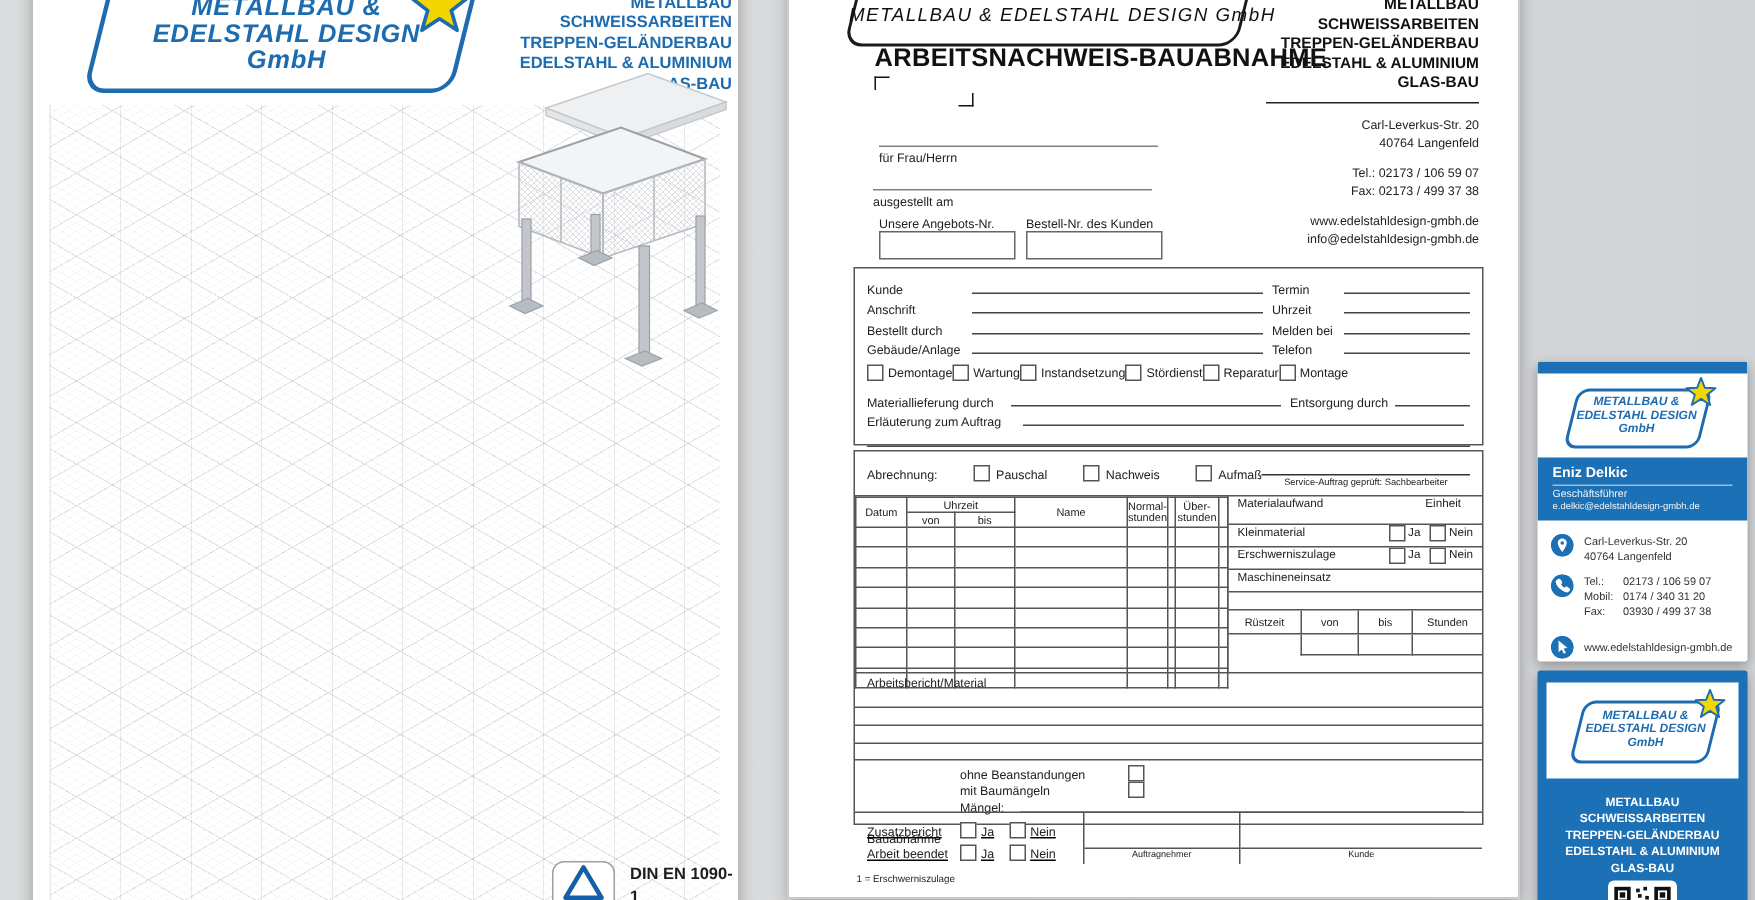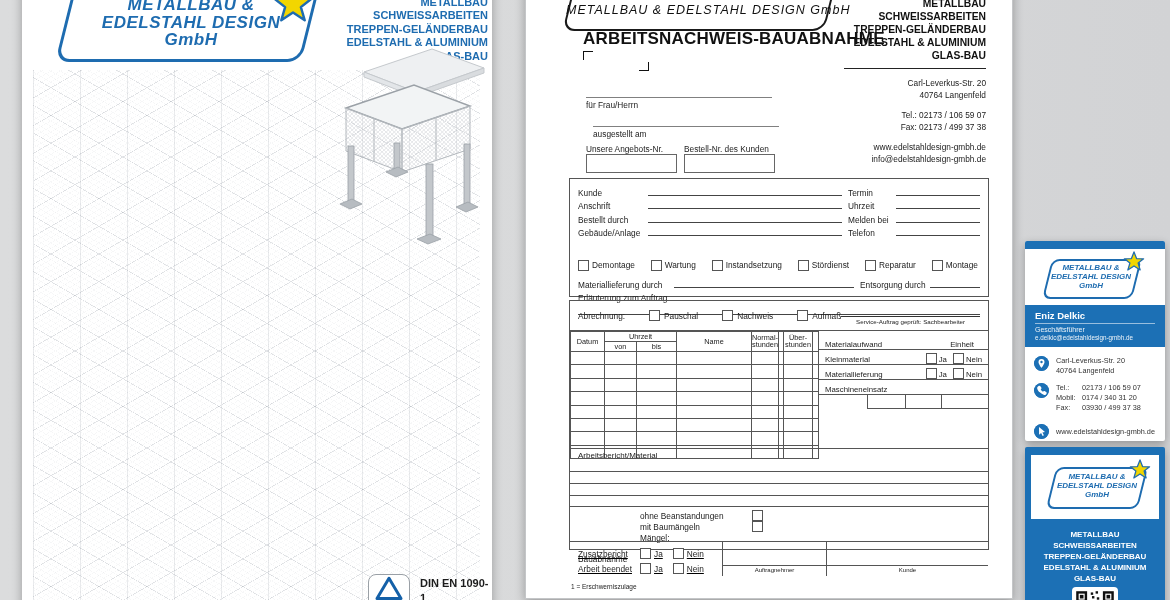--- a/index.html
+++ b/index.html
@@ -31,56 +31,56 @@
   #formsheet{left:525px;top:-28px;width:486px;height:625px;border:1px solid #c4c6c8;box-sizing:content-box;}
   #f-logo-box{left:44px;top:-4px;width:258px;height:58px;border:2.5px solid #1a1a1a;border-radius:12px;}
   #f-logo-text{position:absolute;left:40px;top:30px;width:280px;text-align:center;color:#111;
     font-style:italic;font-size:12.5px;letter-spacing:1px;white-space:nowrap;}
   #f-title{position:absolute;left:57px;top:56px;font-size:17px;font-weight:800;color:#111;letter-spacing:.2px;}
   .crop{position:absolute;width:9px;height:8px;}
   #crop-tl{left:57px;top:78px;border-left:1.5px solid #111;border-top:1.5px solid #111;}
   #crop-br{left:113px;top:89px;border-right:1.5px solid #111;border-bottom:1.5px solid #111;}
   .fld{position:absolute;border-top:1px solid #808080;font-size:8.3px;color:#222;padding-top:2px;}
   #fld-recipient{left:60px;top:124px;width:186px;}
-  #fld-issued{left:67px;top:153px;width:186px;}
+  #fld-issued{left:56px;top:153px;width:186px;}
   .boxlbl{position:absolute;font-size:8.3px;color:#222;}
   .inpbox{position:absolute;width:89px;height:17px;border:1px solid #666;background:#fff;}
   #rightcol{position:absolute;left:318px;top:24px;width:142px;text-align:right;color:#111;}
   #rightcol .fsvc{font-size:10.3px;font-weight:700;line-height:13px;}
   #rc-divider{margin-top:6px;border-top:1.6px solid #222;}
   .rc-block{margin-top:9px;font-size:8.3px;line-height:11.5px;color:#222;}
   
   #box1{position:absolute;left:43px;top:205px;width:420px;height:119px;border:1px solid #555;
     box-sizing:border-box;padding:5px 8px 0;}
   .irow{display:flex;align-items:flex-end;height:13.5px;font-size:8.3px;color:#222;}
   .ilab{width:66px;flex:none;}
   .wline{flex:1;border-bottom:1px solid #444;margin:0 4px 2px;height:10px;}
   .irlab{width:44px;flex:none;padding-left:2px;}
   .wline2{width:84px;flex:none;border-bottom:1px solid #444;margin:0 0 2px 4px;height:10px;}
-  #jobs{display:flex;align-items:center;justify-content:space-between;height:16px;margin-top:19px;padding-right:2px;}
+  #jobs{display:flex;align-items:center;height:16px;margin-top:2px;padding-right:2px;}
   .job{display:flex;align-items:center;gap:3px;font-size:8.3px;color:#222;}
   .cb{width:9px;height:9px;border:1px solid #555;background:#fff;flex:none;display:inline-block;}
   .fullline{border-bottom:1px solid #444;height:11px;}
   
   #box2{position:absolute;left:43px;top:327px;width:420px;height:250px;border:1px solid #555;
     box-sizing:border-box;display:flex;flex-direction:column;}
   #billing{height:30px;flex:none;display:flex;align-items:center;padding:0 8px;font-size:8.3px;
     color:#222;border-bottom:1px solid #555;box-sizing:border-box;}
   .bopt{display:flex;align-items:center;gap:4px;margin-left:24px;}
   #sigblock{margin-left:auto;width:158px;font-size:6.2px;text-align:center;color:#222;}
   #sigblock .sline{border-bottom:1px solid #333;height:9px;margin-bottom:1px;}
   #tsection{position:relative;height:117px;flex:none;}
   #ttable{border-collapse:collapse;table-layout:fixed;width:248px;}
   #ttable th,#ttable td{border:1px solid #555;padding:0;font-weight:normal;font-size:7.3px;color:#222;text-align:center;}
   #ttable thead tr:first-child th{height:8px;}
   #ttable thead tr:last-child th{height:9px;}
   #ttable tbody td{height:12.4px;}
   .small2{font-size:6.3px;line-height:6.8px;}
   #mpanel{position:absolute;left:248px;top:0;right:0;bottom:0;border-left:1px solid #555;}
-  .mrow{display:flex;align-items:flex-end;border-bottom:1px solid #555;box-sizing:border-box;
+  .mrow{display:flex;align-items:flex-start;border-bottom:1px solid #555;box-sizing:border-box;
     padding-left:6px;font-size:7.8px;color:#222;height:15px;}
   #mhead{height:19px;justify-content:space-between;padding-right:14px;}
   .ml{flex:1;}
   .yn{margin:0 6px 0 2px;}
   .ruesth,.ruestb{display:grid;grid-template-columns:48px 38px 36px 1fr;font-size:7.3px;color:#222;text-align:center;}
   .ruesth{height:15px;line-height:15px;border-bottom:1px solid #555;margin-top:11px;border-top:1px solid #555;box-sizing:content-box;}
   .ruesth div+div{border-left:1px solid #555;}
   .ruestb{height:14px;}
   .ruestb div+div{border-left:1px solid #555;border-bottom:1px solid #555;}
   
@@ -433,28 +433,34 @@
             <span>Einheit</span>
           </div>
           <div class="mrow">
             <span class="ml">Kleinmaterial</span>
             <span class="cb"></span>
               <span class="yn">Ja</span>
             <span class="cb"></span>
               <span class="yn">Nein</span>
           </div>
           <div class="mrow">
-            <span class="ml">Materiallieferung</span>
+            <span class="ml">Erschwerniszulage</span>
             <span class="cb"></span>
               <span class="yn">Ja</span>
             <span class="cb"></span>
               <span class="yn">Nein</span>
           </div>
           <div class="mrow">
             <span class="ml">Maschineneinsatz</span>
+          </div>
+          <div class="ruesth">
+            <div>Rüstzeit</div>
+            <div>von</div>
+            <div>bis</div>
+            <div>Stunden</div>
           </div>
           <div class="ruestb">
             <div></div>
               <div></div>
               <div></div>
               <div></div>
           </div>
         </div>
       </div>
 

